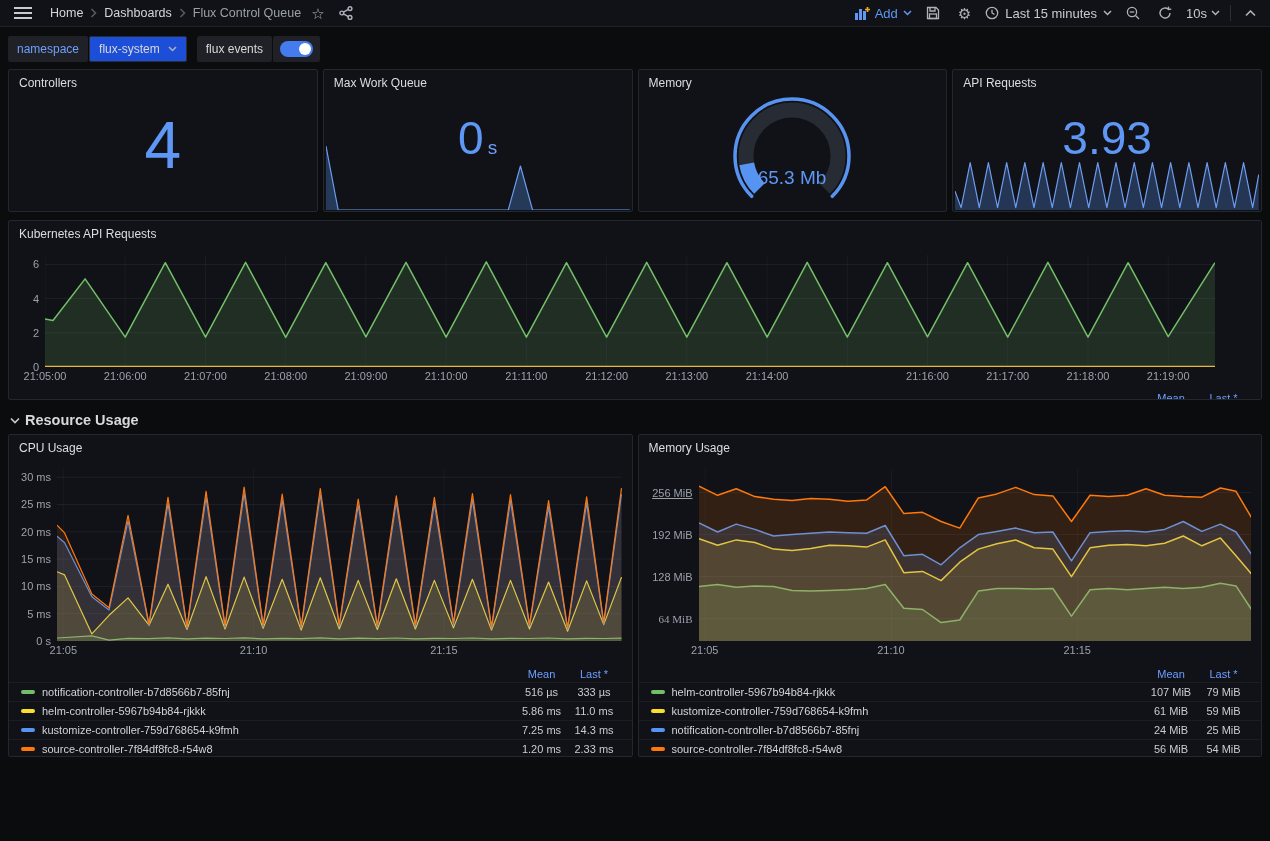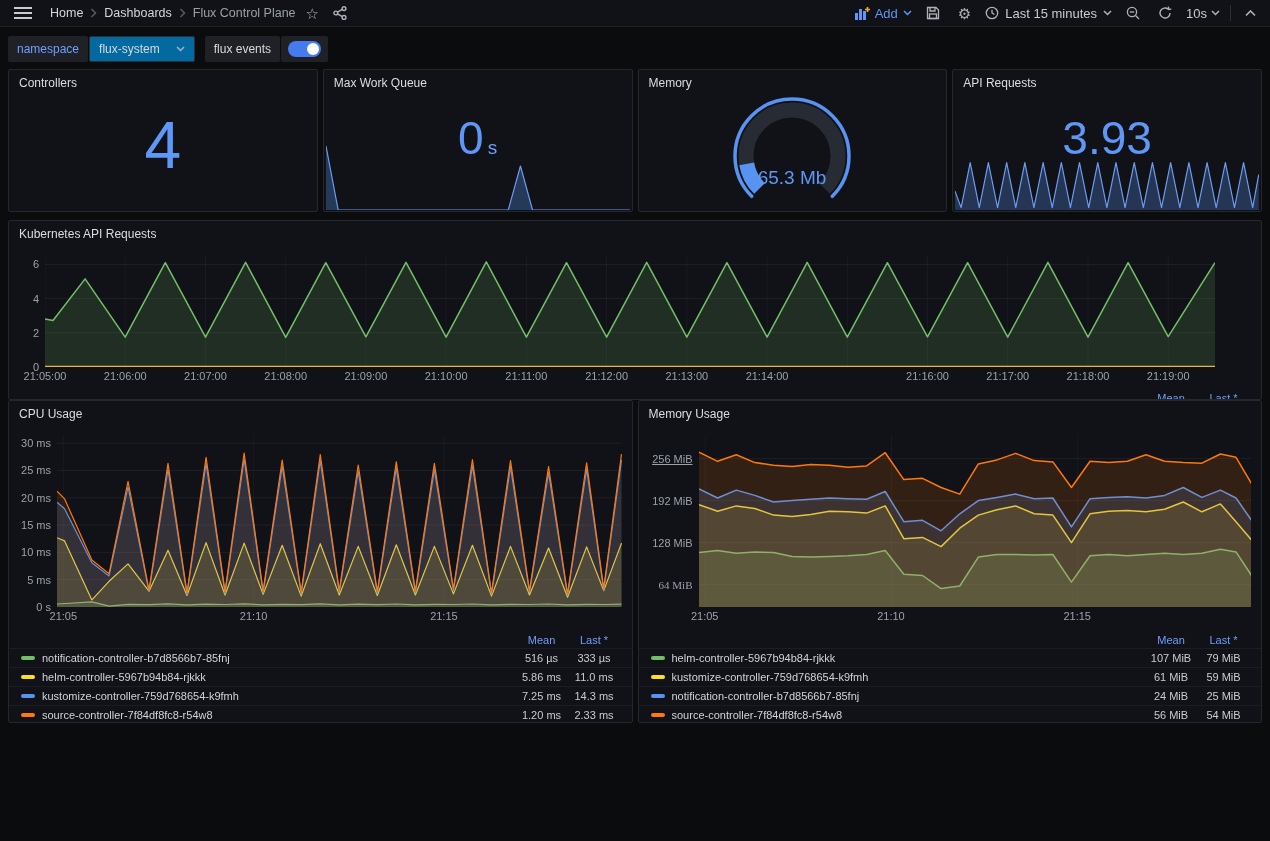--- a/index.html
+++ b/index.html
@@ -12,21 +12,21 @@
   .crumb.current{color:#9aa0a8}
   .crumb-sep{color:#585c64;font-size:12px}
   .nav-right{margin-left:auto;display:flex;align-items:center;gap:10px}
   .add-group{display:flex;align-items:center;gap:5px;color:#5e97f5;font-size:13px;font-weight:500;cursor:pointer}
   .timepick{display:flex;align-items:center;gap:6px;color:#c9cbd1;font-size:13px;cursor:pointer}
   .interval{display:flex;align-items:center;gap:4px;color:#c9cbd1;font-size:13px;cursor:pointer}
   .vdiv{width:1px;height:16px;background:#2c2e34}
   .subbar{display:flex;align-items:center;gap:10px;padding:9px 8px 7px 8px}
   .chip{height:26px;display:flex;align-items:center;padding:0 9px;background:#1f2126;border-radius:2px;font-size:12px;color:#d8d9da}
   .chip.blue-text{color:#6e9fff;font-weight:500}
-  .chip.dropdown{background:#0369a1;border:1px solid #2c2e36;gap:16px;cursor:pointer}
+  .chip.dropdown{background:#1d4ed8;border:1px solid #2c2e36;gap:8px;cursor:pointer}
   .toggle-chip{height:26px;display:flex;align-items:center;padding:0 7px;background:#1f2126;border-radius:2px;cursor:pointer}
   .toggle-pill{width:33px;height:16px;border-radius:9px;background:#447bef;position:relative}
   .toggle-knob{position:absolute;top:2px;right:2px;width:12px;height:12px;border-radius:50%;background:#fff}
   .stat-row{display:grid;grid-template-columns:repeat(4,1fr);gap:5px;margin:0 8px}
   .panel{position:relative;background:#111217;border:1px solid #25272e;border-radius:2px;overflow:hidden}
   .panel-title{padding:6px 10px 4px 10px;font-size:12px;font-weight:500;color:#dcdde0}
   .stat-panel{height:143px}
   .stat-value{position:absolute;inset:20px 0 0 0;display:flex;align-items:baseline;justify-content:center;gap:4px;color:#5e97f5;font-weight:500;z-index:2;pointer-events:none}
   .v-xl{font-size:66px;line-height:110px}
   .v-lg{font-size:46px;line-height:96px}
@@ -86,21 +86,21 @@
     </button>
     <nav class="crumbs">
       <span class="crumb">Home</span>
       <svg class="ic crumb-sep" width="7" height="10" viewBox="0 0 7 10">
           <polyline points="1.5,1 5.5,5 1.5,9" fill="none" stroke="#585c64" stroke-width="1.5"></polyline>
         </svg>
       <span class="crumb">Dashboards</span>
       <svg class="ic crumb-sep" width="7" height="10" viewBox="0 0 7 10">
           <polyline points="1.5,1 5.5,5 1.5,9" fill="none" stroke="#585c64" stroke-width="1.5"></polyline>
         </svg>
-      <span class="crumb current">Flux Control Plane</span>
+      <span class="crumb current">Flux Control Queue</span>
     </nav>
     <button class="icon-btn">
         <span class="star-glyph">☆</span>
       </button>
     <button class="icon-btn">
       <svg class="ic" width="14" height="14" viewBox="0 0 14 14">
           <g stroke="#aeb2bb" stroke-width="1.4" fill="none">
             <circle cx="2.8" cy="7" r="1.9"></circle>
             <circle cx="11" cy="2.6" r="1.9"></circle>
             <circle cx="11" cy="11.4" r="1.9"></circle>
@@ -310,20 +310,26 @@
         </div>
         <div class="lg-row">
           <span class="lg-swatch" style="background: rgb(234, 184, 57);"></span>
           <span class="lg-name">errors</span>
           <span class="lg-col">0</span>
           <span class="lg-col">0</span>
         </div>
       </div>
   </div>
 
+  <div class="section-row">
+    <svg class="ic" width="10" height="7" viewBox="0 0 10 7">
+        <polyline points="1,1.5 5,5.5 9,1.5" fill="none" stroke="#c9cbd1" stroke-width="1.6"></polyline>
+      </svg>
+    <span>Resource Usage</span>
+  </div>
 
   <div class="usage-row">
     <div class="panel p-cpu">
       <div class="panel-title">CPU Usage</div>
       <div class="chart-flex">
         <div class="yaxis">
             <span style="top: 100%;">0 s</span>
             <span style="top: 84.127%;">5 ms</span>
             <span style="top: 68.254%;">10 ms</span>
             <span style="top: 52.381%;">15 ms</span>

